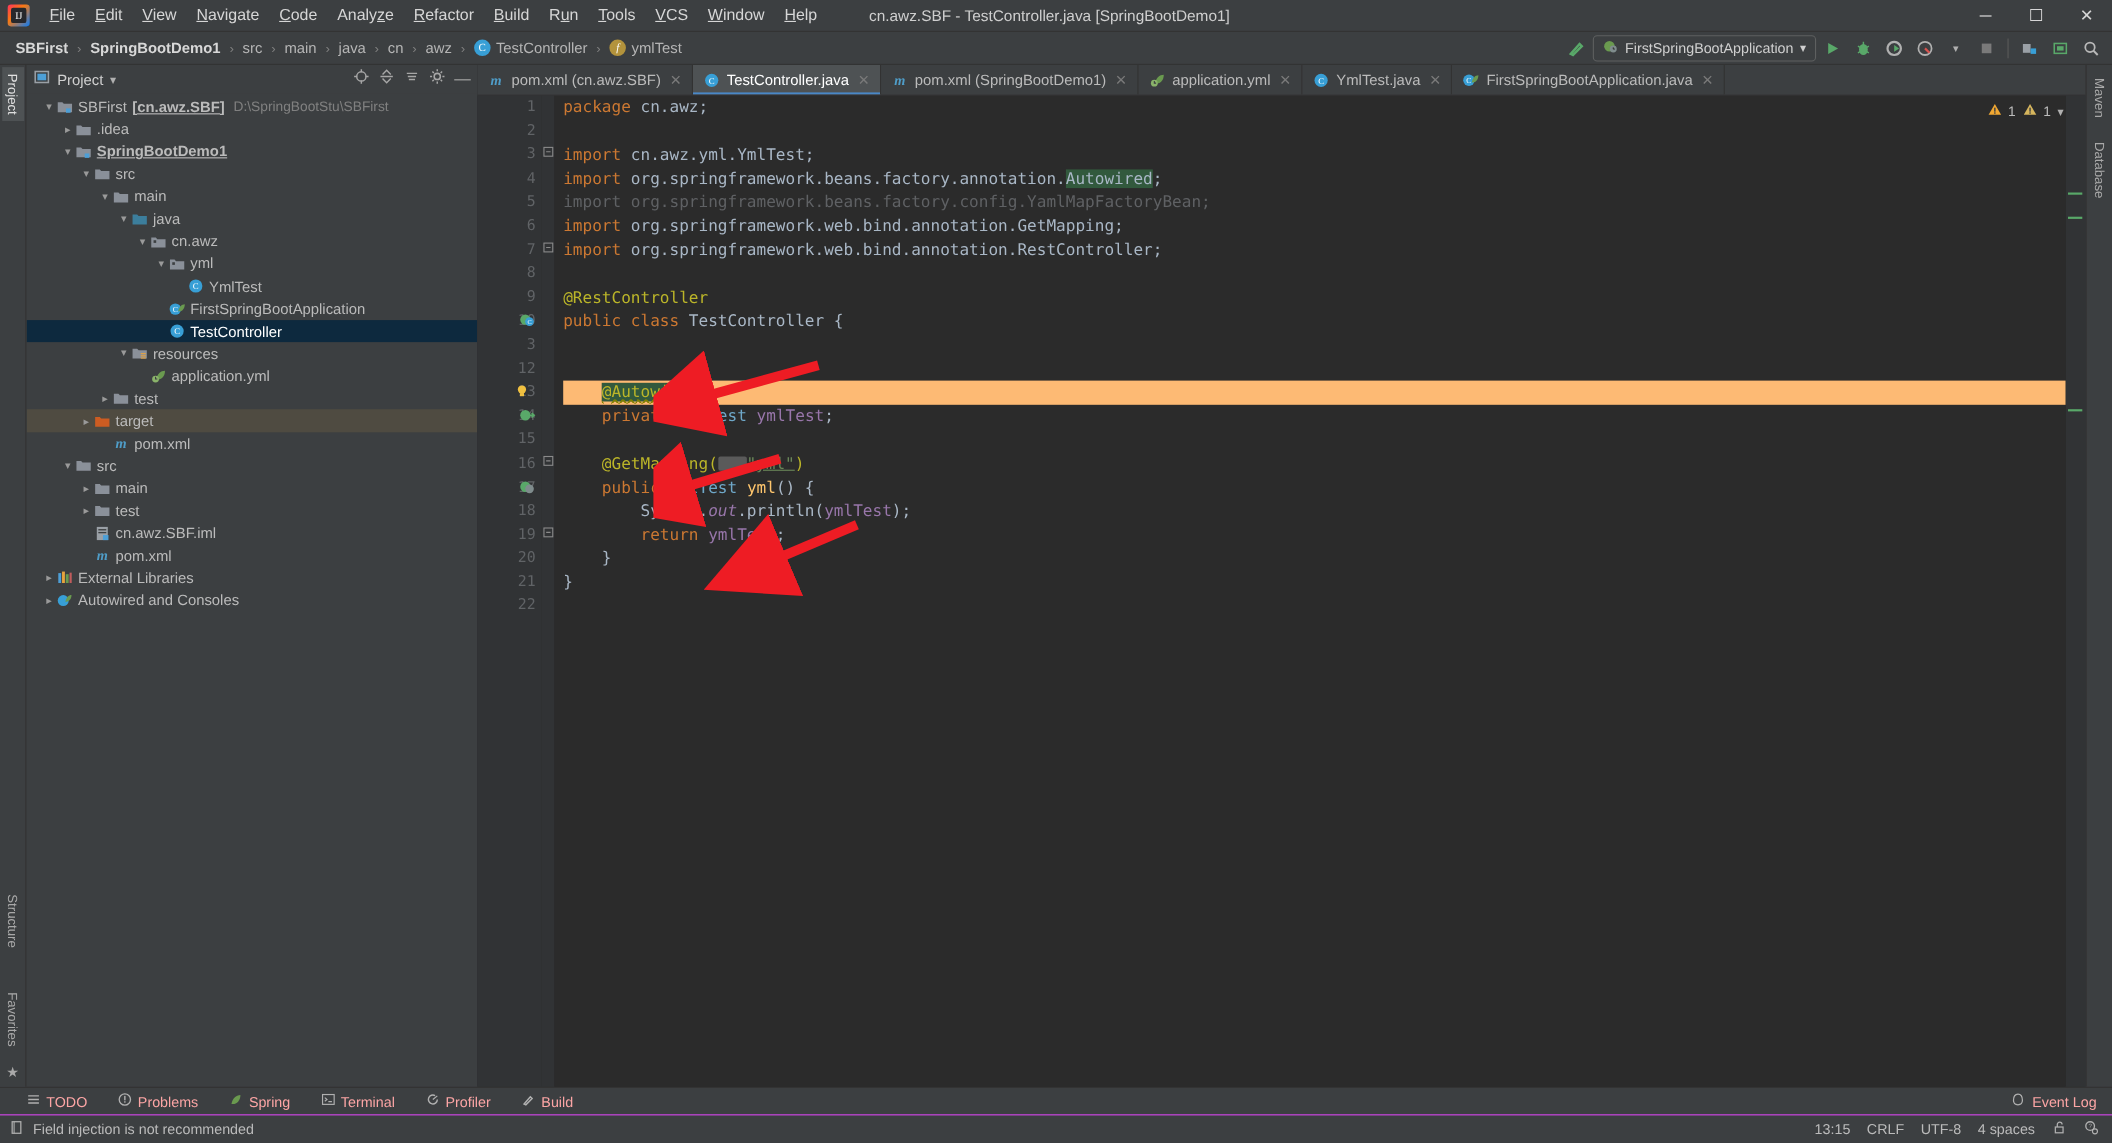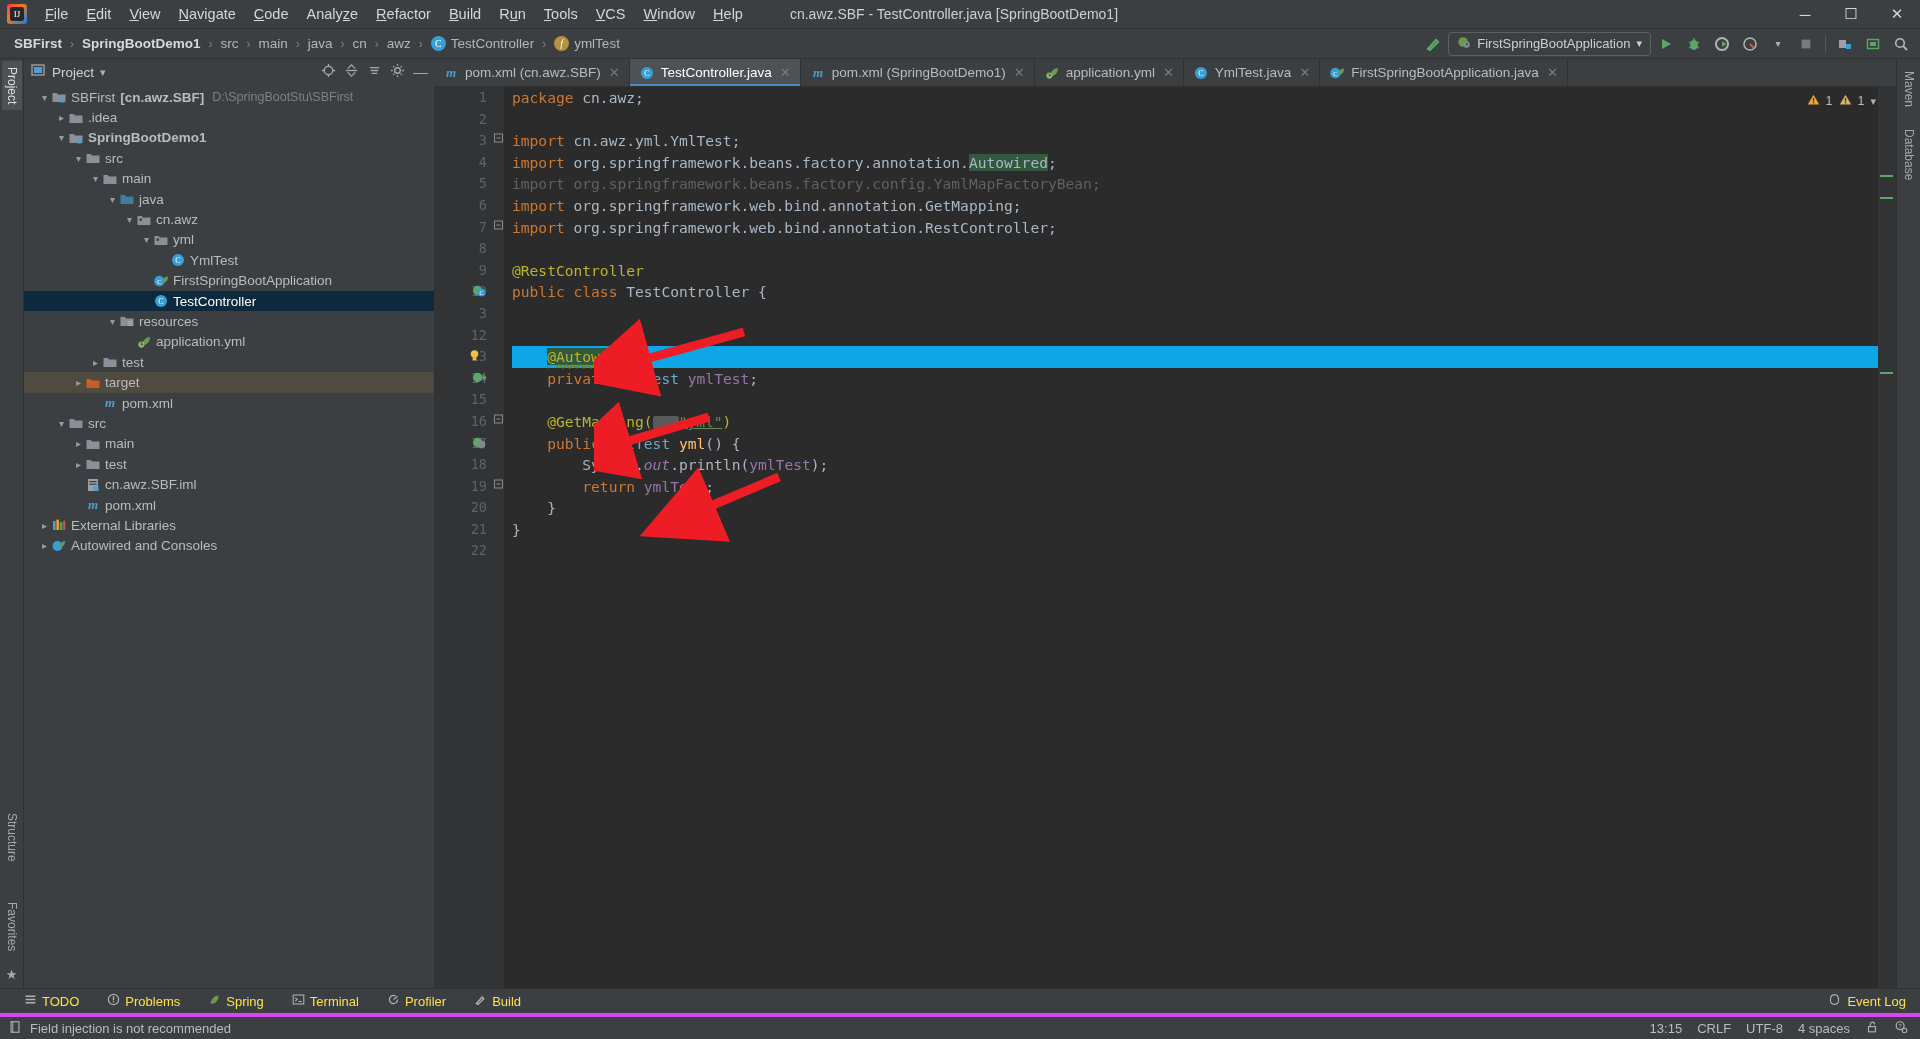--- a/index.html
+++ b/index.html
@@ -78,21 +78,21 @@
   .pp-header { height: 26px; display: flex; align-items: center; padding: 0 6px; gap: 6px; }
   .pp-title { font-size: 13.5px; color: #d0d0d0; }
   .pp-icons { margin-left: auto; display: flex; align-items: center; gap: 8px; color: #a7a7a7; }
   .tree { flex: 1 1 auto; background: #3c3f41; overflow: hidden; font-size: 13.5px; padding-top: 2px;}
   .row { height: 20.4px; display: flex; align-items: center; white-space: nowrap; color: #bbbbbb; }
   .row.sel { background: #0d293e; color: #ffffff; }
   .row.hl { background: #4f4b41; }
   .row .arrow { width: 13px; text-align: center; color: #9a9a9a; font-size: 9px; flex: 0 0 13px;}
   .row .lbl { margin-left: 4px; }
   .row .sub { color: #808080; margin-left: 8px; font-size: 12.5px;}
-  .row .bold { font-weight: bold; }
+  .row .bold { font-weight: bold; text-decoration: underline; }
   .ico { width: 16px; height: 16px; flex: 0 0 16px; display: inline-flex; align-items:center; justify-content:center;}
 
   
   .editor-area { flex: 1 1 auto; display: flex; flex-direction: column; min-width: 0; background: #2b2b2b;}
   .tabs { height: 28px; flex: 0 0 28px; background: #3c3f41; display: flex; align-items: stretch;
     border-bottom: 1px solid #323232; overflow: hidden; }
   .tab { display: flex; align-items: center; gap: 6px; padding: 0 9px; font-size: 13.5px;
     color: #bbbbbb; border-right: 1px solid #323232; white-space: nowrap; position: relative;}
   .tab.active { background: #4e5254; color: #ffffff; }
   .tab.active::after { content:""; position:absolute; left:0; right:0; bottom:0; height:2px; background:#4a88c7;}
@@ -115,40 +115,40 @@
   .kw { color: #cc7832; }
   .ann { color: #bbb529; }
   .str { color: #6a8759; }
   .cls-t { color: #a9b7c6; }
   .fld { color: #9876aa; }
   .stat { color: #9876aa; font-style: italic;}
   .dim { color: #5f6164; }
   .punc { color: #a9b7c6; }
   .hl-usage { background: #32593d; }
   .caret { display:inline-block; width: 1px; height: 17px; background: #bbbbbb; vertical-align: -3px;}
-  .err-line { background: #0ea5e9; }
+  .err-line { background: #fdba74; }
   .editor-right { width: 18px; flex: 0 0 18px; background: #313335; position: relative;}
 
   .warnbox { position: absolute; right: 20px; top: 6px; display: flex; align-items: center; gap: 6px;
     font-size: 12.5px; color: #bbbbbb; z-index: 5;}
 
   
   .arrow-annot { position: absolute; pointer-events: none; z-index: 40; }
 
   
   .toolwindow-bar {
     height: 25px; flex: 0 0 25px; background: #3c3f41; display: flex; align-items: center;
-    padding-left: 20px; gap: 20px; border-top: 1px solid #323232; font-size: 13px; color: #fde047;
+    padding-left: 20px; gap: 20px; border-top: 1px solid #323232; font-size: 13px; color: #fca5a5;
   }
   .twb-item { display: flex; align-items: center; gap: 5px; padding: 2px 4px;}
   .twb-right { margin-left: auto; display: flex; align-items: center; gap: 6px; padding-right: 14px; }
 
   .statusbar {
     height: 26px; flex: 0 0 26px; background: #3c3f41; display: flex; align-items: center;
-    padding-left: 8px; font-size: 13px; color: #bbbbbb; border-top: 4px solid #d946ef;
+    padding-left: 8px; font-size: 13px; color: #bbbbbb; border-top: 1px solid #d946ef;
   }
   .sb-right { margin-left: auto; display: flex; align-items: center; gap: 15px; padding-right: 12px; }
 
   .taskbar { height: 22px; flex: 0 0 22px; background: #1c2333;
     background: linear-gradient(90deg,#20283a 0%, #2a2f40 40%, #3a3330 100%);
     display: flex; align-items: center; }
   .tb-icons { display: flex; align-items: center; gap: 10px; margin-left: 310px; }
   .tb-ic { width: 16px; height: 16px; border-radius: 2px; }
   .tb-time { margin-left: auto; padding-right: 14px; font-size: 11px; color: #e8e8e8;}
 </style>

